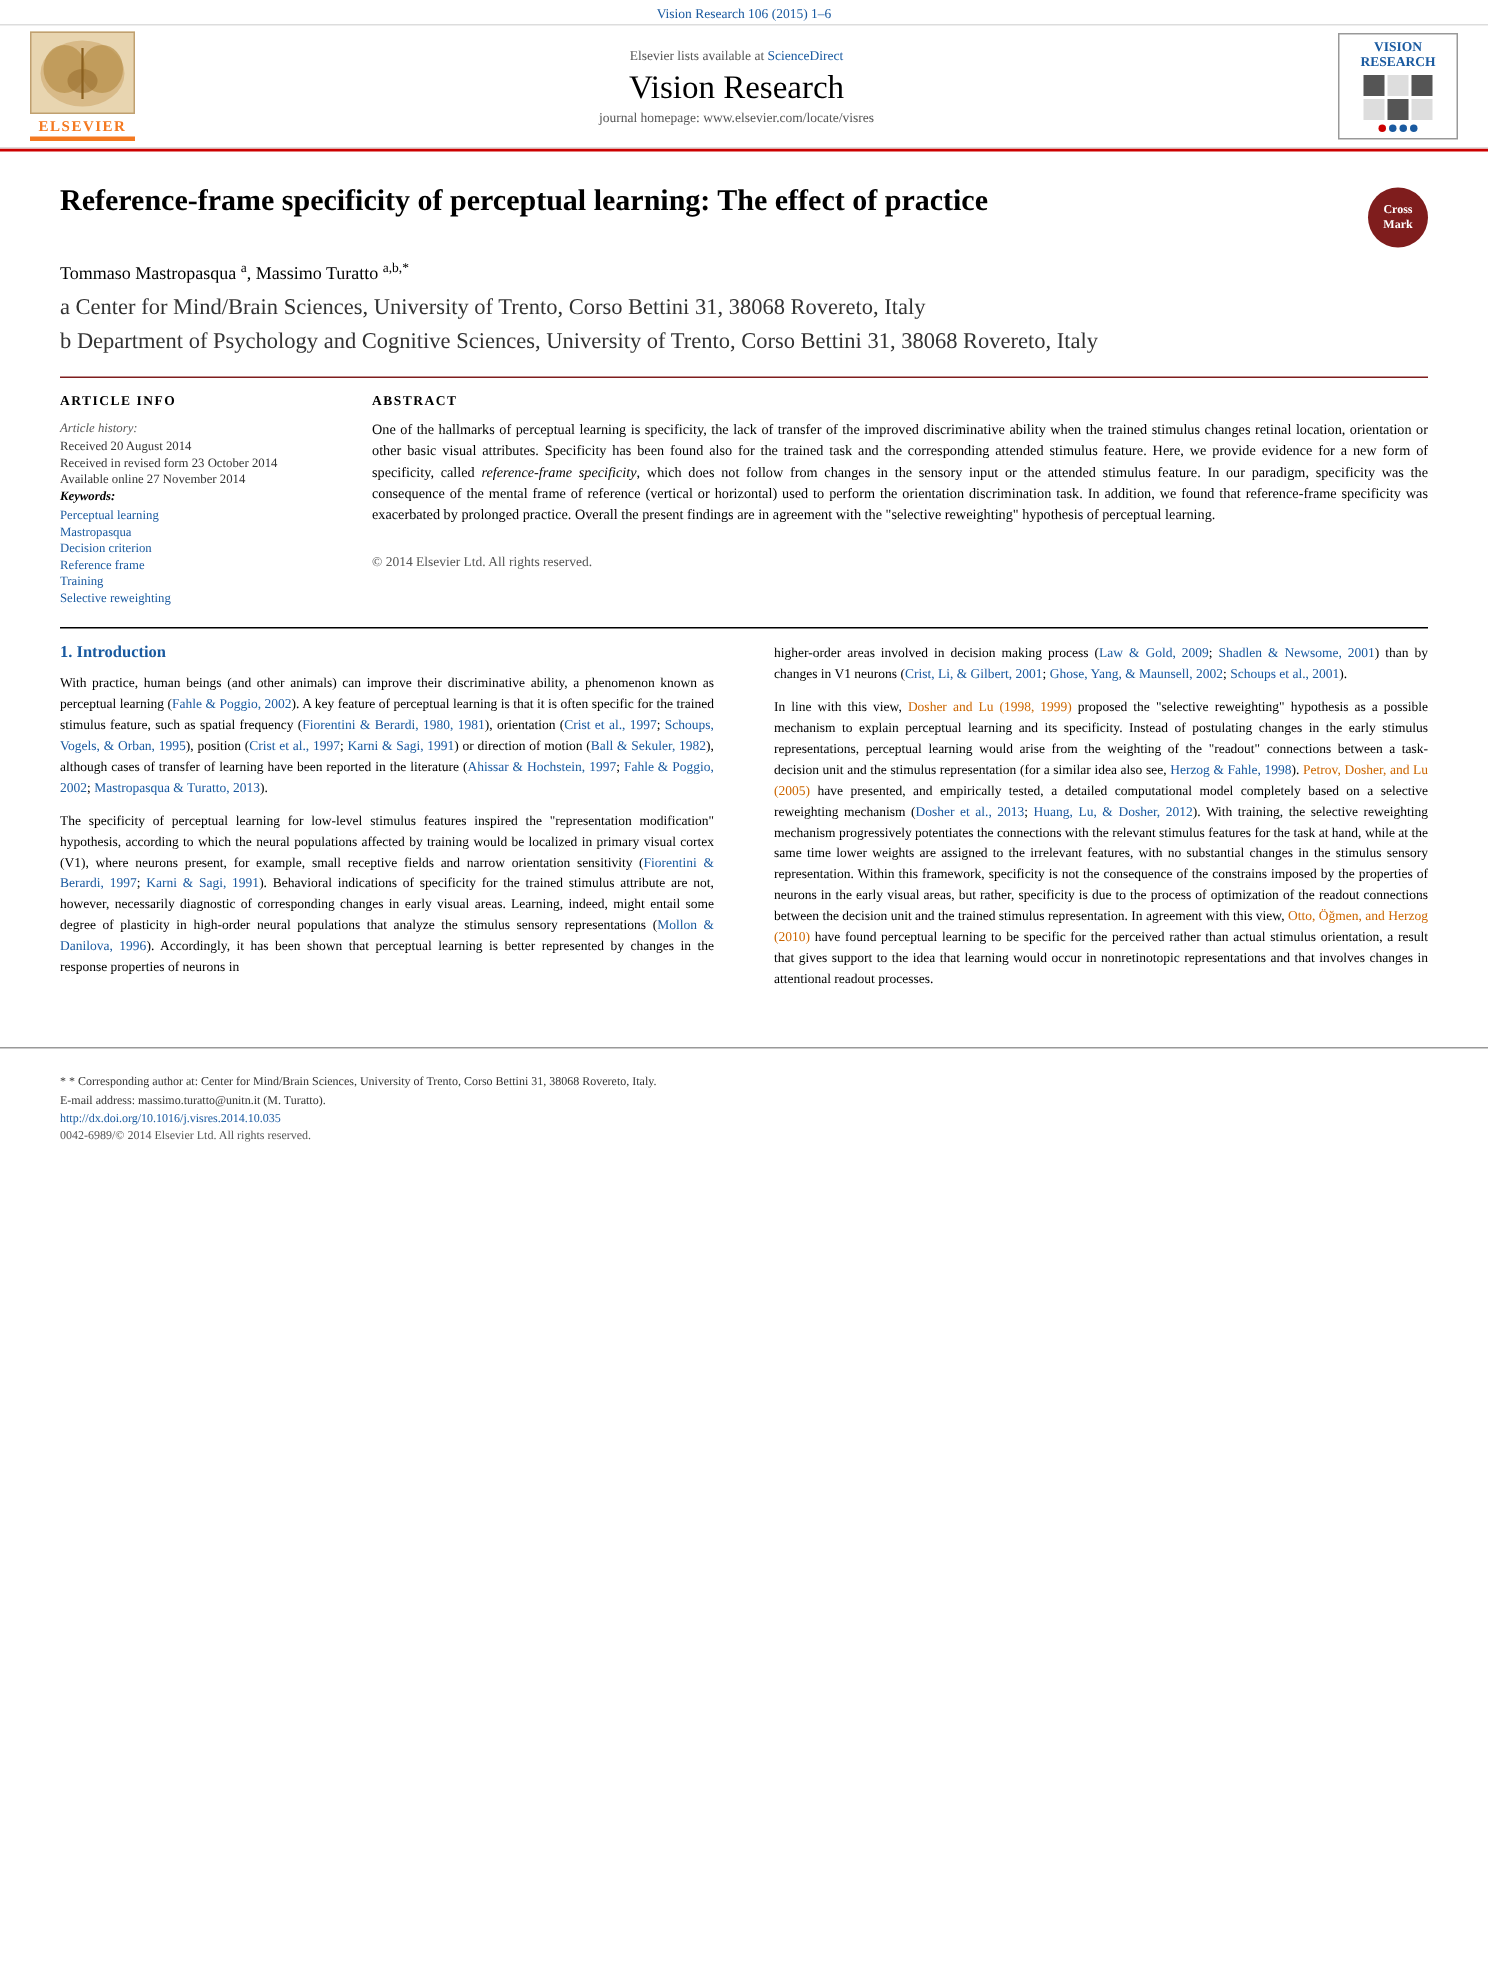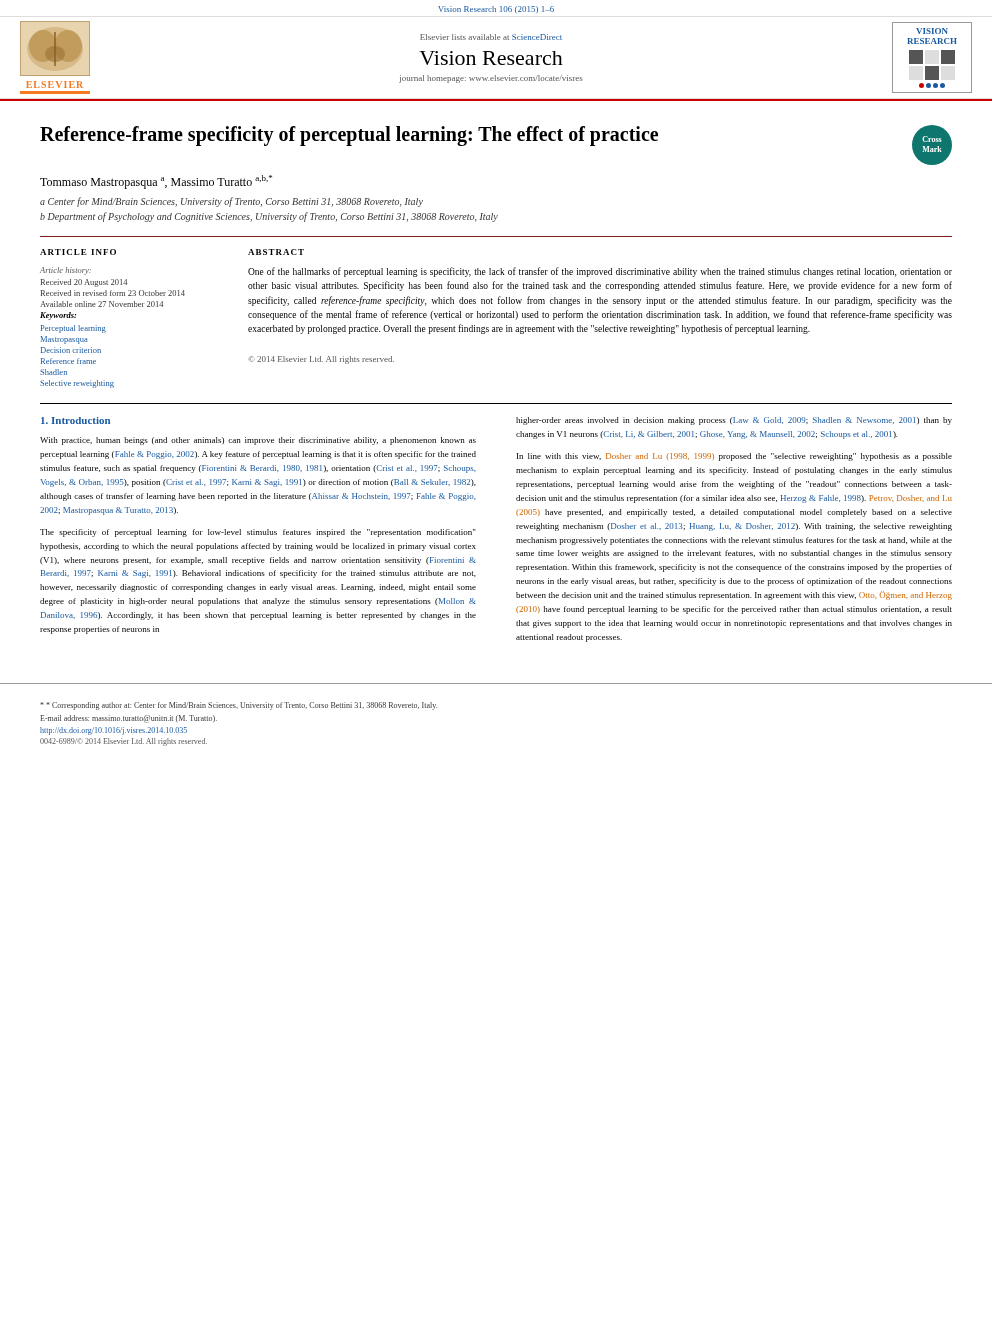--- a/index.html
+++ b/index.html
@@ -91,21 +91,21 @@
       justify-content: space-between;
     }
     .article-title-text {
       flex: 1;
       padding-right: 20px;
     }
     .crossmark-badge {
       width: 40px;
       height: 40px;
       border-radius: 50%;
-      background: #0f766e;
+      background: #7f1d1d;
       display: flex;
       align-items: center;
       justify-content: center;
       color: white;
       font-size: 9px;
       font-weight: bold;
       flex-shrink: 0;
       margin-top: 4px;
       text-align: center;
       line-height: 1.1;
@@ -113,23 +113,22 @@
 
     
     .authors {
       font-size: 12px;
       margin-bottom: 4px;
       color: #000;
     }
     .authors sup { font-size: 9px; }
 
     .affiliations {
-      font-size: 10px;
+      font-size: 15px;
       color: #333;
-      font-style: italic;
       margin-bottom: 12px;
       line-height: 1.5;
     }
 
     
     .two-col {
       display: flex;
       gap: 28px;
       margin-bottom: 14px;
       border-top: 1px solid #7f1d1d;
@@ -366,21 +365,21 @@
       <div class="article-info-label">Article history:</div>
       <div class="article-info-date">Received 20 August 2014</div>
       <div class="article-info-date">Received in revised form 23 October 2014</div>
       <div class="article-info-date">Available online 27 November 2014</div>
 
       <div class="keywords-heading">Keywords:</div>
       <div class="keyword-item">Perceptual learning</div>
       <div class="keyword-item">Mastropasqua</div>
       <div class="keyword-item">Decision criterion</div>
       <div class="keyword-item">Reference frame</div>
-      <div class="keyword-item">Shadlen</div>
+      <div class="keyword-item">Training</div>
       <div class="keyword-item">Selective reweighting</div>
     </div>
 
     <div class="col-right">
       <div class="section-heading">ABSTRACT</div>
       <div class="abstract-text">
         One of the hallmarks of perceptual learning is specificity, the lack of transfer of the improved discriminative ability when the trained stimulus changes retinal location, orientation or other basic visual attributes. Specificity has been found also for the trained task and the corresponding attended stimulus feature. Here, we provide evidence for a new form of specificity, called <span class="abstract-italic">reference-frame specificity</span>, which does not follow from changes in the sensory input or the attended stimulus feature. In our paradigm, specificity was the consequence of the mental frame of reference (vertical or horizontal) used to perform the orientation discrimination task. In addition, we found that reference-frame specificity was exacerbated by prolonged practice. Overall the present findings are in agreement with the "selective reweighting" hypothesis of perceptual learning.
       </div>
       <div class="abstract-copyright">© 2014 Elsevier Ltd. All rights reserved.</div>
     </div>

